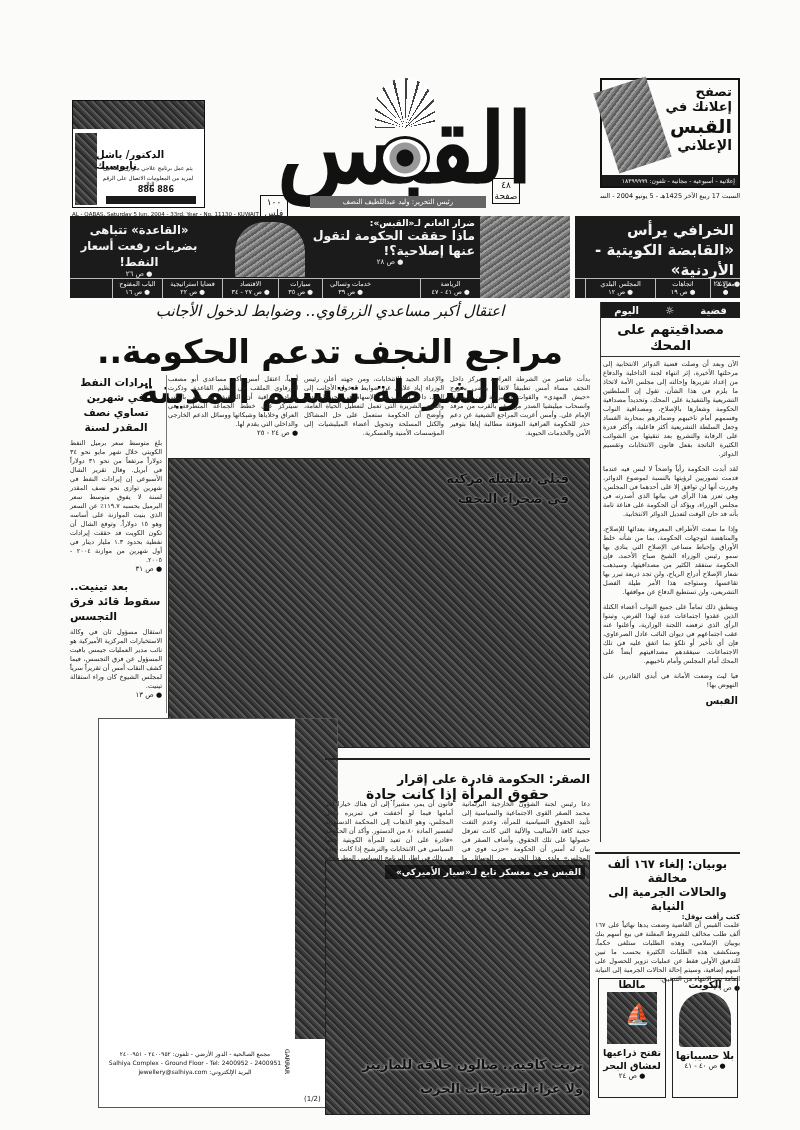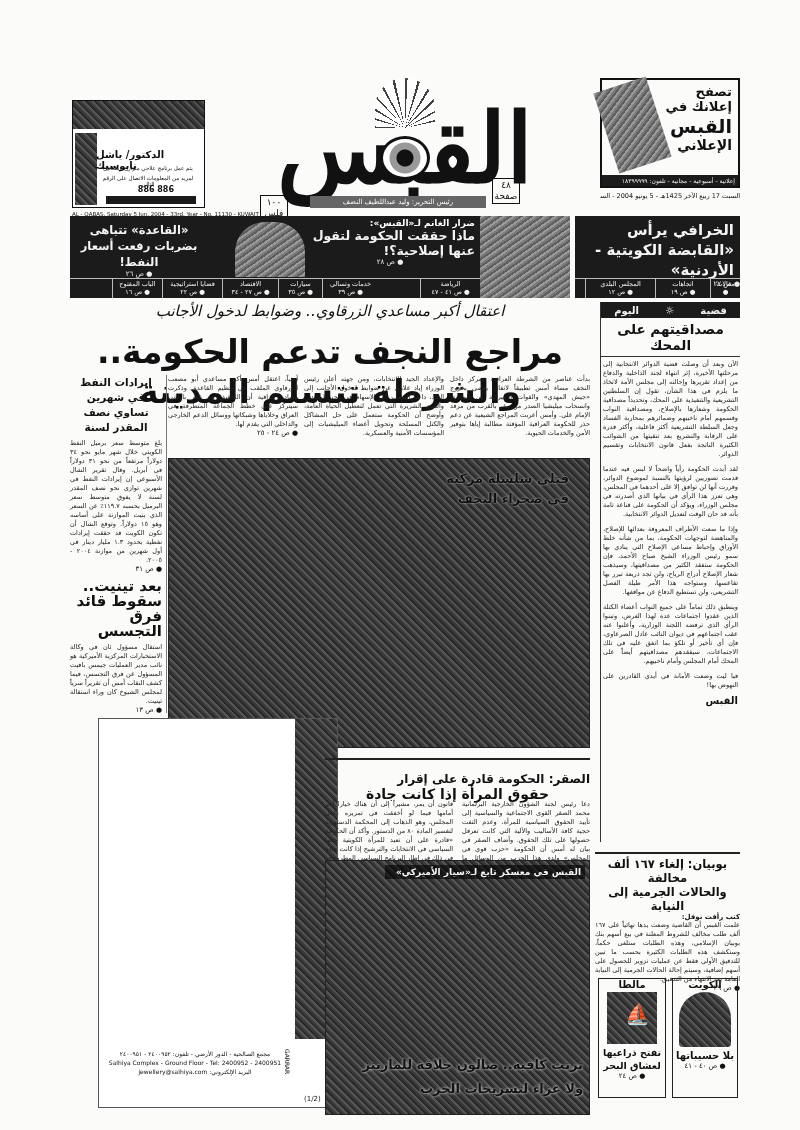--- a/index.html
+++ b/index.html
@@ -165,21 +165,21 @@
   </div>
 
   <div class="abs photo box" style="right:150px;top:388px;width:422px;height:290px;">
     <div class="abs hd" style="right:20px;top:10px;width:130px;color:#111;font-size:13px;line-height:20px;text-shadow:0 0 2px #ccc;">قتلى سلسلة مركبة في صحراء النجف</div>
   </div>
 
   <div class="abs" style="left:0;top:305px;width:92px;height:338px;">
     <div class="hd" style="font-size:10.5px;line-height:15px;text-align:center;">إيرادات النفط في شهرين تساوي نصف المقدر لسنة</div>
     <div class="txt" style="margin-top:4px;">بلغ متوسط سعر برميل النفط الكويتي خلال شهر مايو نحو ٣٤ دولاراً مرتفعاً من نحو ٣١ دولاراً في أبريل. وقال تقرير الشال الأسبوعي إن إيرادات النفط في شهرين توازي نحو نصف المقدر لسنة لا يفوق متوسط سعر البرميل بحسبه ١١٩.٧٪ عن السعر الذي بنيت الموازنة على أساسه وهو ١٥ دولاراً. وتوقع الشال أن تكون الكويت قد حققت إيرادات نفطية بحدود ١.٣ مليار دينار في أول شهرين من موازنة ٢٠٠٤ - ٢٠٠٥.</div>
     <div class="ref">● ص ٣١</div>
-    <div class="hd" style="font-size:15px;line-height:15px;text-align:right;margin-top:6px;">بعد تينيت.. سقوط قائد فرق التجسس</div>
+    <div class="hd" style="font-size:11px;line-height:15px;text-align:left;margin-top:6px;">بعد تينيت.. سقوط قائد فرق التجسس</div>
     <div class="txt" style="margin-top:4px;">استقال مسؤول ثان في وكالة الاستخبارات المركزية الأميركية هو نائب مدير العمليات جيمس بافيت المسؤول عن فرق التجسس، فيما كشف النقاب أمس أن تقريراً سرياً لمجلس الشيوخ كان وراء استقالة تينيت.</div>
     <div class="ref">● ص ١٣</div>
   </div>
   <div class="abs col-rule" style="left:96px;top:305px;height:338px;"></div>
 
   <div class="abs" style="left:28px;top:648px;width:240px;height:390px;border:1px solid #555;background:#fff;">
     <div class="abs" style="left:196px;top:0;width:42px;height:320px;">
       <div class="photo" style="height:320px;"></div>
     </div>
     <div class="abs" style="left:6px;top:330px;width:180px;font-size:6px;line-height:9px;text-align:center;">

